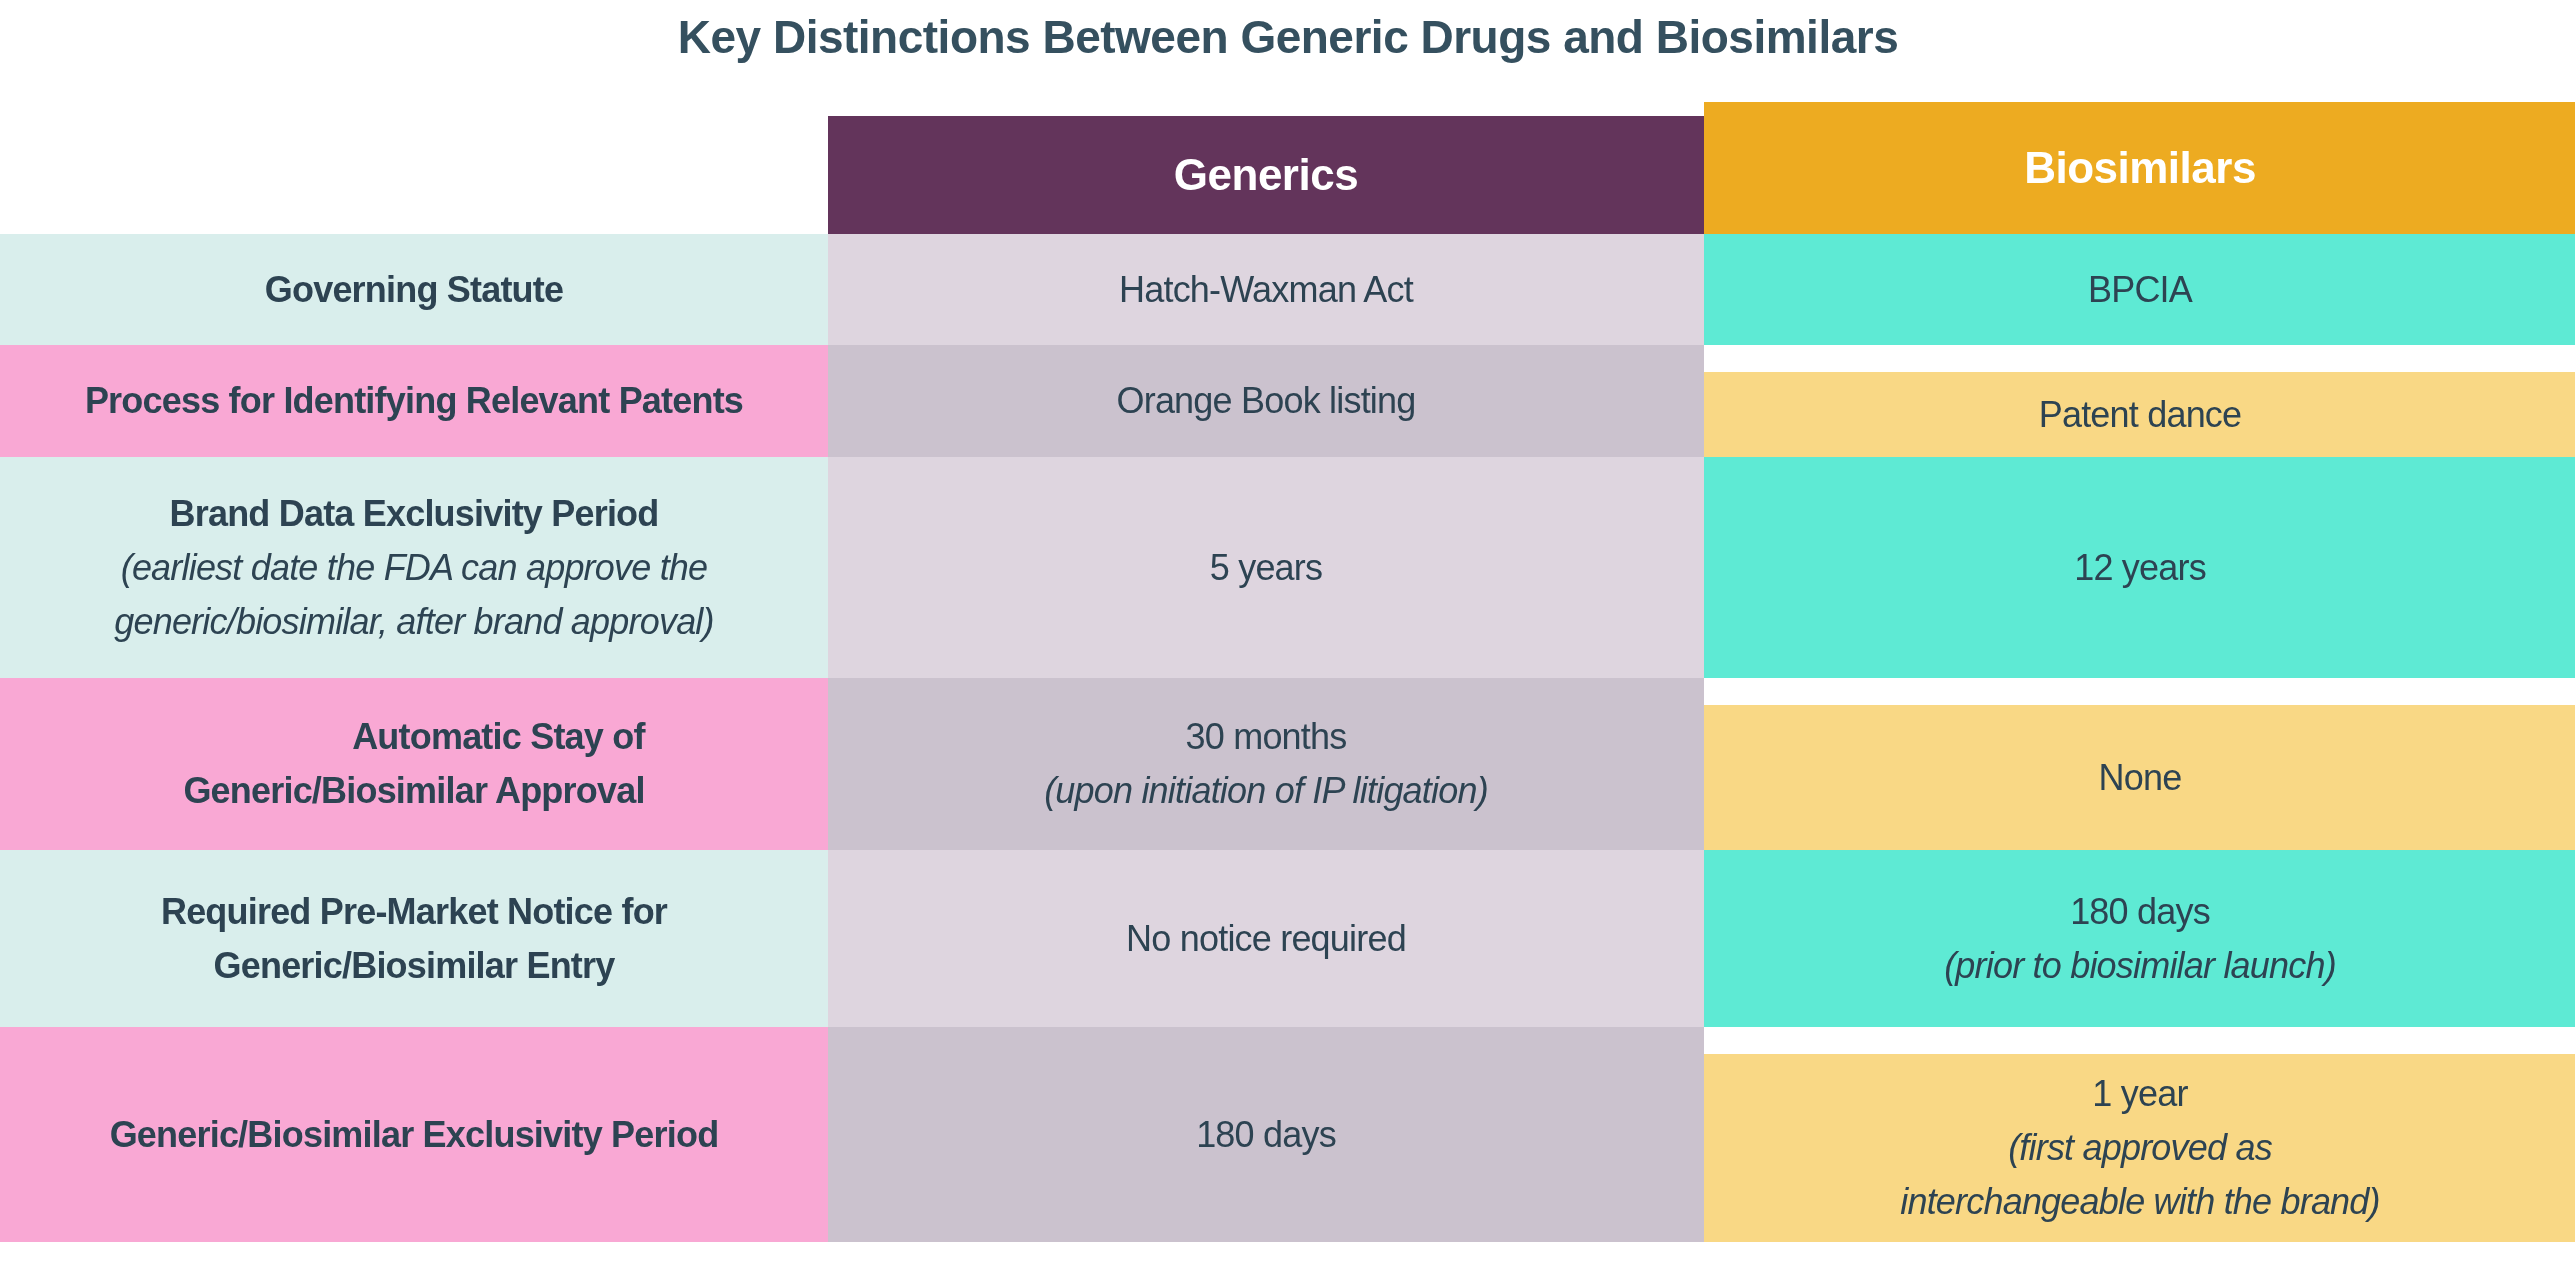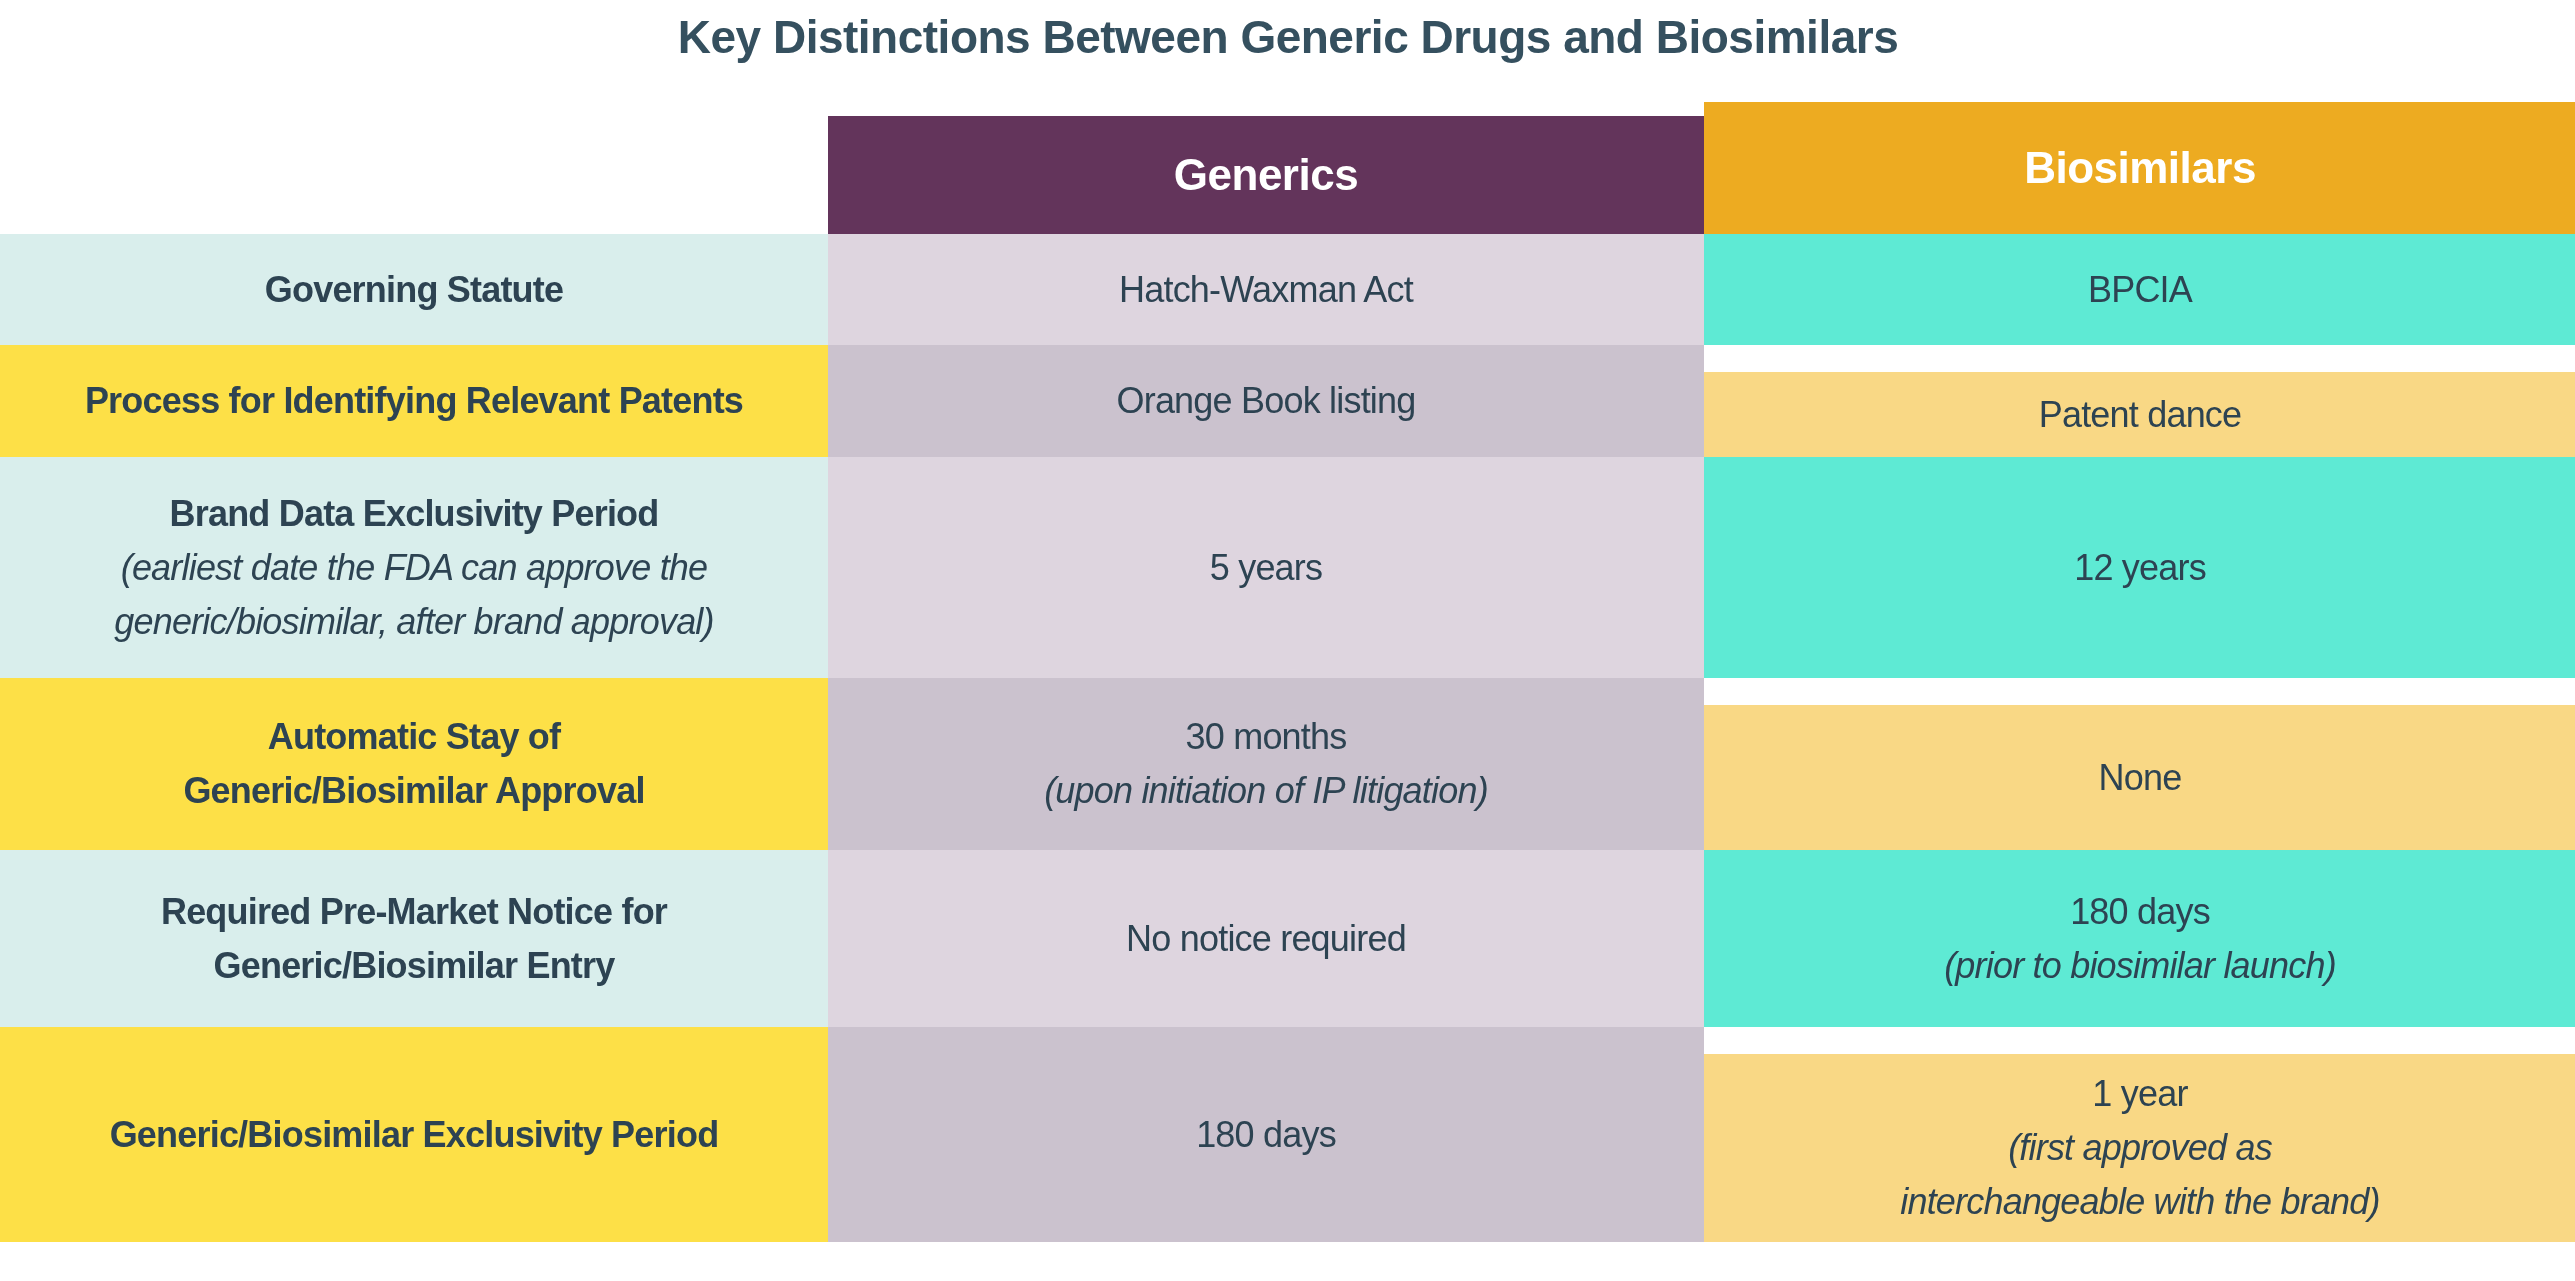--- a/index.html
+++ b/index.html
@@ -58,21 +58,21 @@
     color: #ffffff;
     font-weight: bold;
     font-size: 44px;
     letter-spacing: -0.5px;
   }
   .head-generics   { background: #63345b; margin-top: 14px; }
   .head-biosimilars{ background: #edab21; }
   .label-cell .main { font-weight: bold; }
   
   .r-odd  .label-cell { background: #d9eeec; }
-  .r-even .label-cell { background: #fde047; }
+  .r-even .label-cell { background: #f9a8d4; text-align: right; }
   .r-odd  .gen-cell   { background: #ded5df; }
   .r-even .gen-cell   { background: #cbc2ce; }
   .r-odd  .bio-cell   { background: #5eead4; }
   .r-even .bio-cell   { background: #f9d885; margin-top: 27px; }
   
   .row { display: contents; }
 </style>
 </head>
 <body>
 

